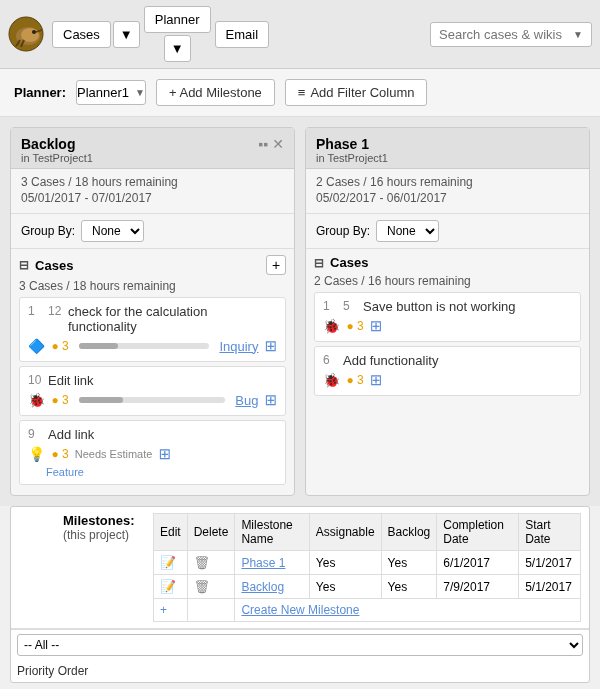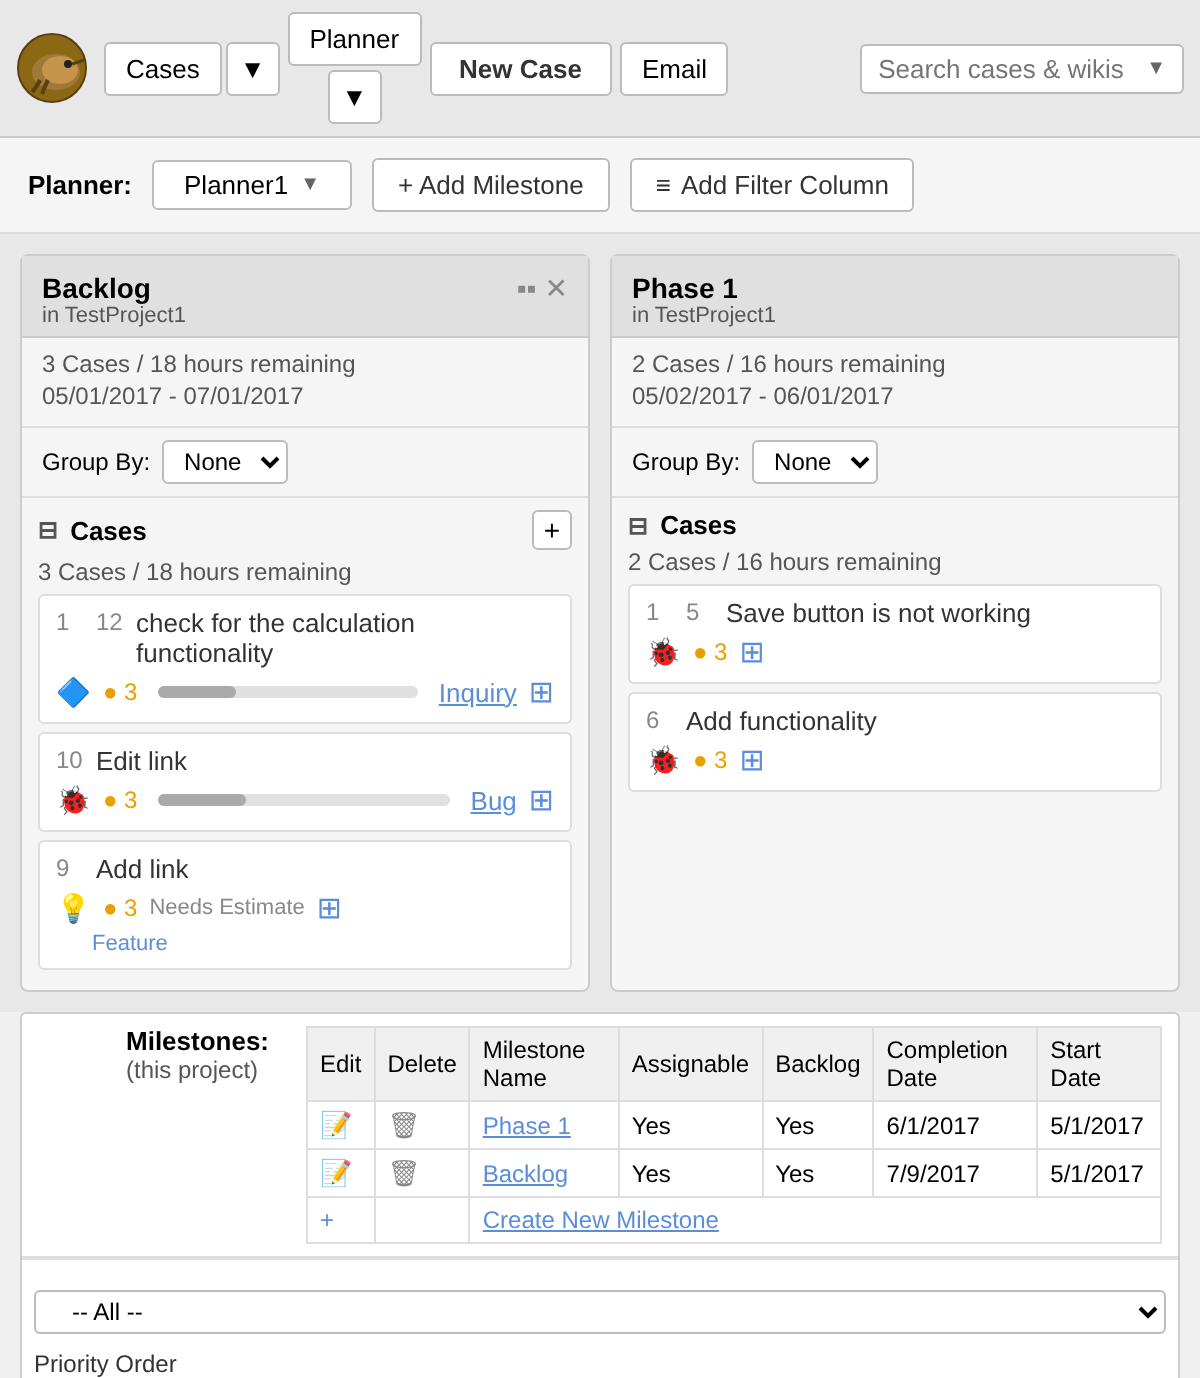--- a/index.html
+++ b/index.html
@@ -51,21 +51,21 @@
     
     .planner-bar {
       background: #f5f5f5;
       border-bottom: 1px solid #ddd;
       padding: 10px 14px;
       display: flex; align-items: center; gap: 10px;
     }
     .planner-select {
       border: 1px solid #bbb;
       border-radius: 3px;
-      padding: 4px 15px;
+      padding: 4px 0;
       background: #fff;
       font-size: 13px;
       cursor: pointer;
       display: flex; align-items: center; gap: 6px;
     }
     .btn-milestone {
       background: #fff;
       border: 1px solid #bbb;
       border-radius: 3px;
       padding: 5px 12px;
@@ -196,25 +196,24 @@
     }
     .filter-row {
       display: flex; align-items: center; gap: 6px;
       padding: 4px 6px;
       font-size: 12px;
       border-top: 1px solid #ddd;
     }
     .filter-select {
       border: 1px solid #bbb;
       border-radius: 3px;
-      padding: 2px 14px;
+      padding: 2px 2px;
       background: #fff;
       font-size: 12px;
       flex: 1;
-      margin-top: 11px;
     }
     .priority-order-label { font-size: 12px; color: #333; padding: 4px 6px; }
 
     
     .bug-icon { color: #cc0000; font-size: 14px; }
     .lightbulb-icon { color: #e8c000; font-size: 14px; }
 
     .column-outer { flex: 1; min-width: 0; }
   </style>
 </head>
@@ -234,21 +233,20 @@
     </svg>
   </div>
   <div style="display:flex;align-items:center;gap:2px;">
     <button class="nav-btn">Cases</button>
     <button class="nav-btn" style="padding:5px 6px;">▼</button>
   </div>
   <div style="display:flex;align-items:center;gap:2px;flex-direction:column;">
     <button class="nav-btn">Planner</button>
     <button class="nav-btn" style="padding:5px 6px;">▼</button>
   </div>
-  <button class="nav-btn-highlight">New Case</button>
   <button class="nav-btn">Email</button>
   <div class="nav-search">
     <input type="text" placeholder="Search cases &amp; wikis" style="">
     <span class="caret">▼</span>
   </div>
 </div>
 
 <div class="planner-bar">
   <span style="font-weight:bold;text-align:center;">Planner:</span>
   <div class="planner-select">

